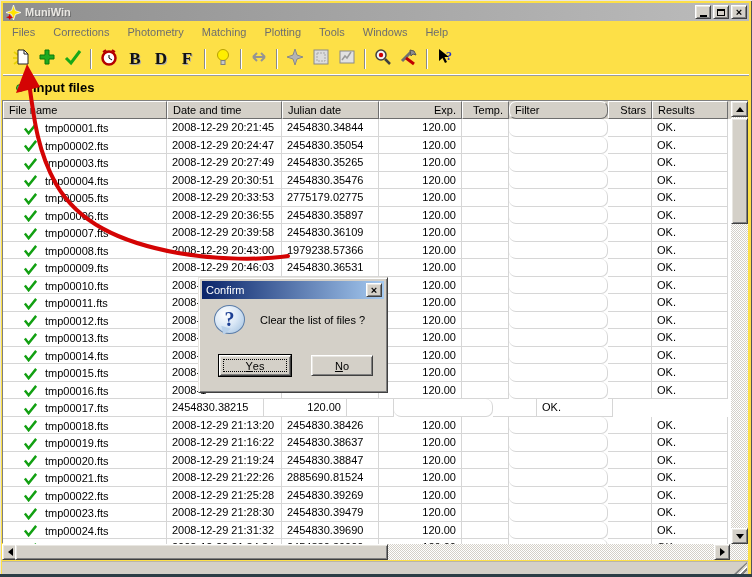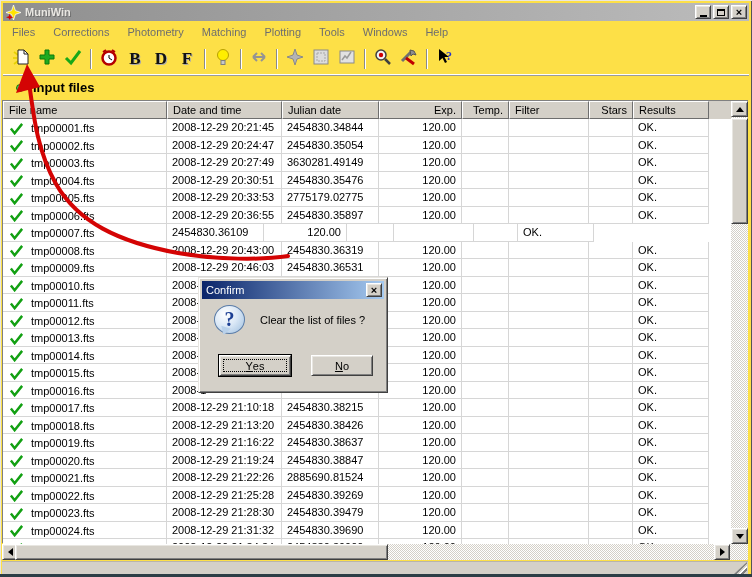--- a/index.html
+++ b/index.html
@@ -50,23 +50,23 @@
   .table-frame { position:absolute; left:2px; top:100px; width:746px; height:443px;
                  border-left:1px solid #808080; border-top:1px solid #808080; background:#d4d0c8; }
   .thead { display:flex; width:729px; height:18px; }
   .hcell { background:#d4d0c8; border:1px solid; border-color:#fff #6e6e6e #6e6e6e #fff;
            padding:2px 5px 0 5px; overflow:hidden; white-space:nowrap; }
   .tbody { position:relative; width:729px; height:425px; background:#fff; overflow:hidden; }
   .trow { display:flex; width:729px; height:17.5px; }
   .cell { border-right:1px solid #d6d6d6; border-bottom:1px solid #d6d6d6;
           padding:2px 5px 0 5px; overflow:hidden; white-space:nowrap; }
   .c0 { width:164px; } .c1 { width:115px; } .c2 { width:97px; } .c3 { width:83px; }
-  .c4 { width:47px; } .c5 { width:80px; } .c6 { width:44px; } .c7 { width:76px; }
+  .c4 { width:47px; } .c5 { width:99px;border-radius:7px; } .c6 { width:44px; } .c7 { width:76px; }
   .alr { text-align:right; }
-  .filecell { display:flex; align-items:center; padding-left:6px; }
+  .filecell { display:flex; align-items:center; padding-left:20px; }
   .check-icon { width:15px; height:13px; margin-right:7px; flex:0 0 auto; }
 
   
   .dither { background:repeating-conic-gradient(#ffffff 0% 25%, #d4d0c8 0% 50%) 0 0 / 2px 2px; }
   .sb-btn { background:#d4d0c8; border:1px solid; border-color:#fff #404040 #404040 #fff;
             box-shadow:inset 1px 1px 0 #e8e6e1, inset -1px -1px 0 #808080;
             display:flex; align-items:center; justify-content:center; }
   .sb-thumb { background:#d4d0c8; border:1px solid; border-color:#fff #404040 #404040 #fff;
               box-shadow:inset 1px 1px 0 #e8e6e1, inset -1px -1px 0 #808080; }
   .tri { width:0; height:0; border:4px solid transparent; }
@@ -298,21 +298,21 @@
           <div class="cell c7">OK.</div>
         </div>
         <div class="trow">
           <div class="cell c0 filecell">
             <span class="check-icon"><svg viewBox="0 0 16 14">
                 <path d="M2 7 L6 12 L14 2" fill="none" stroke="#12a012" stroke-width="2.6"></path>
               </svg></span>
             <span>tmp00003.fts</span>
           </div>
           <div class="cell c1">2008-12-29 20:27:49</div>
-          <div class="cell c2">3630281.49149</div>
+          <div class="cell c2">2454830.35265</div>
           <div class="cell c3 alr">120.00</div>
           <div class="cell c4 alr"></div>
           <div class="cell c5"></div>
           <div class="cell c6 alr"></div>
           <div class="cell c7">OK.</div>
         </div>
         <div class="trow">
           <div class="cell c0 filecell">
             <span class="check-icon"><svg viewBox="0 0 16 14">
                 <path d="M2 7 L6 12 L14 2" fill="none" stroke="#12a012" stroke-width="2.6"></path>
@@ -357,36 +357,37 @@
           <div class="cell c6 alr"></div>
           <div class="cell c7">OK.</div>
         </div>
         <div class="trow">
           <div class="cell c0 filecell">
             <span class="check-icon"><svg viewBox="0 0 16 14">
                 <path d="M2 7 L6 12 L14 2" fill="none" stroke="#12a012" stroke-width="2.6"></path>
               </svg></span>
             <span>tmp00007.fts</span>
           </div>
+          <div class="cell c1">2008-12-29 20:39:58</div>
           <div class="cell c2">2454830.36109</div>
           <div class="cell c3 alr">120.00</div>
           <div class="cell c4 alr"></div>
           <div class="cell c5"></div>
           <div class="cell c6 alr"></div>
           <div class="cell c7">OK.</div>
         </div>
         <div class="trow">
           <div class="cell c0 filecell">
             <span class="check-icon"><svg viewBox="0 0 16 14">
                 <path d="M2 7 L6 12 L14 2" fill="none" stroke="#12a012" stroke-width="2.6"></path>
               </svg></span>
             <span>tmp00008.fts</span>
           </div>
           <div class="cell c1">2008-12-29 20:43:00</div>
-          <div class="cell c2">2454830.36319</div>
+          <div class="cell c2">1979238.57366</div>
           <div class="cell c3 alr">120.00</div>
           <div class="cell c4 alr"></div>
           <div class="cell c5"></div>
           <div class="cell c6 alr"></div>
           <div class="cell c7">OK.</div>
         </div>
         <div class="trow">
           <div class="cell c0 filecell">
             <span class="check-icon"><svg viewBox="0 0 16 14">
                 <path d="M2 7 L6 12 L14 2" fill="none" stroke="#12a012" stroke-width="2.6"></path>
@@ -506,21 +507,20 @@
           <div class="cell c6 alr"></div>
           <div class="cell c7">OK.</div>
         </div>
         <div class="trow">
           <div class="cell c0 filecell">
             <span class="check-icon"><svg viewBox="0 0 16 14">
                 <path d="M2 7 L6 12 L14 2" fill="none" stroke="#12a012" stroke-width="2.6"></path>
               </svg></span>
             <span>tmp00017.fts</span>
           </div>
-          <div class="cell c1">2008-12-29 21:10:18</div>
           <div class="cell c2">2454830.38215</div>
           <div class="cell c3 alr">120.00</div>
           <div class="cell c4 alr"></div>
           <div class="cell c5"></div>
           <div class="cell c6 alr"></div>
           <div class="cell c7">OK.</div>
         </div>
         <div class="trow">
           <div class="cell c0 filecell">
             <span class="check-icon"><svg viewBox="0 0 16 14">

